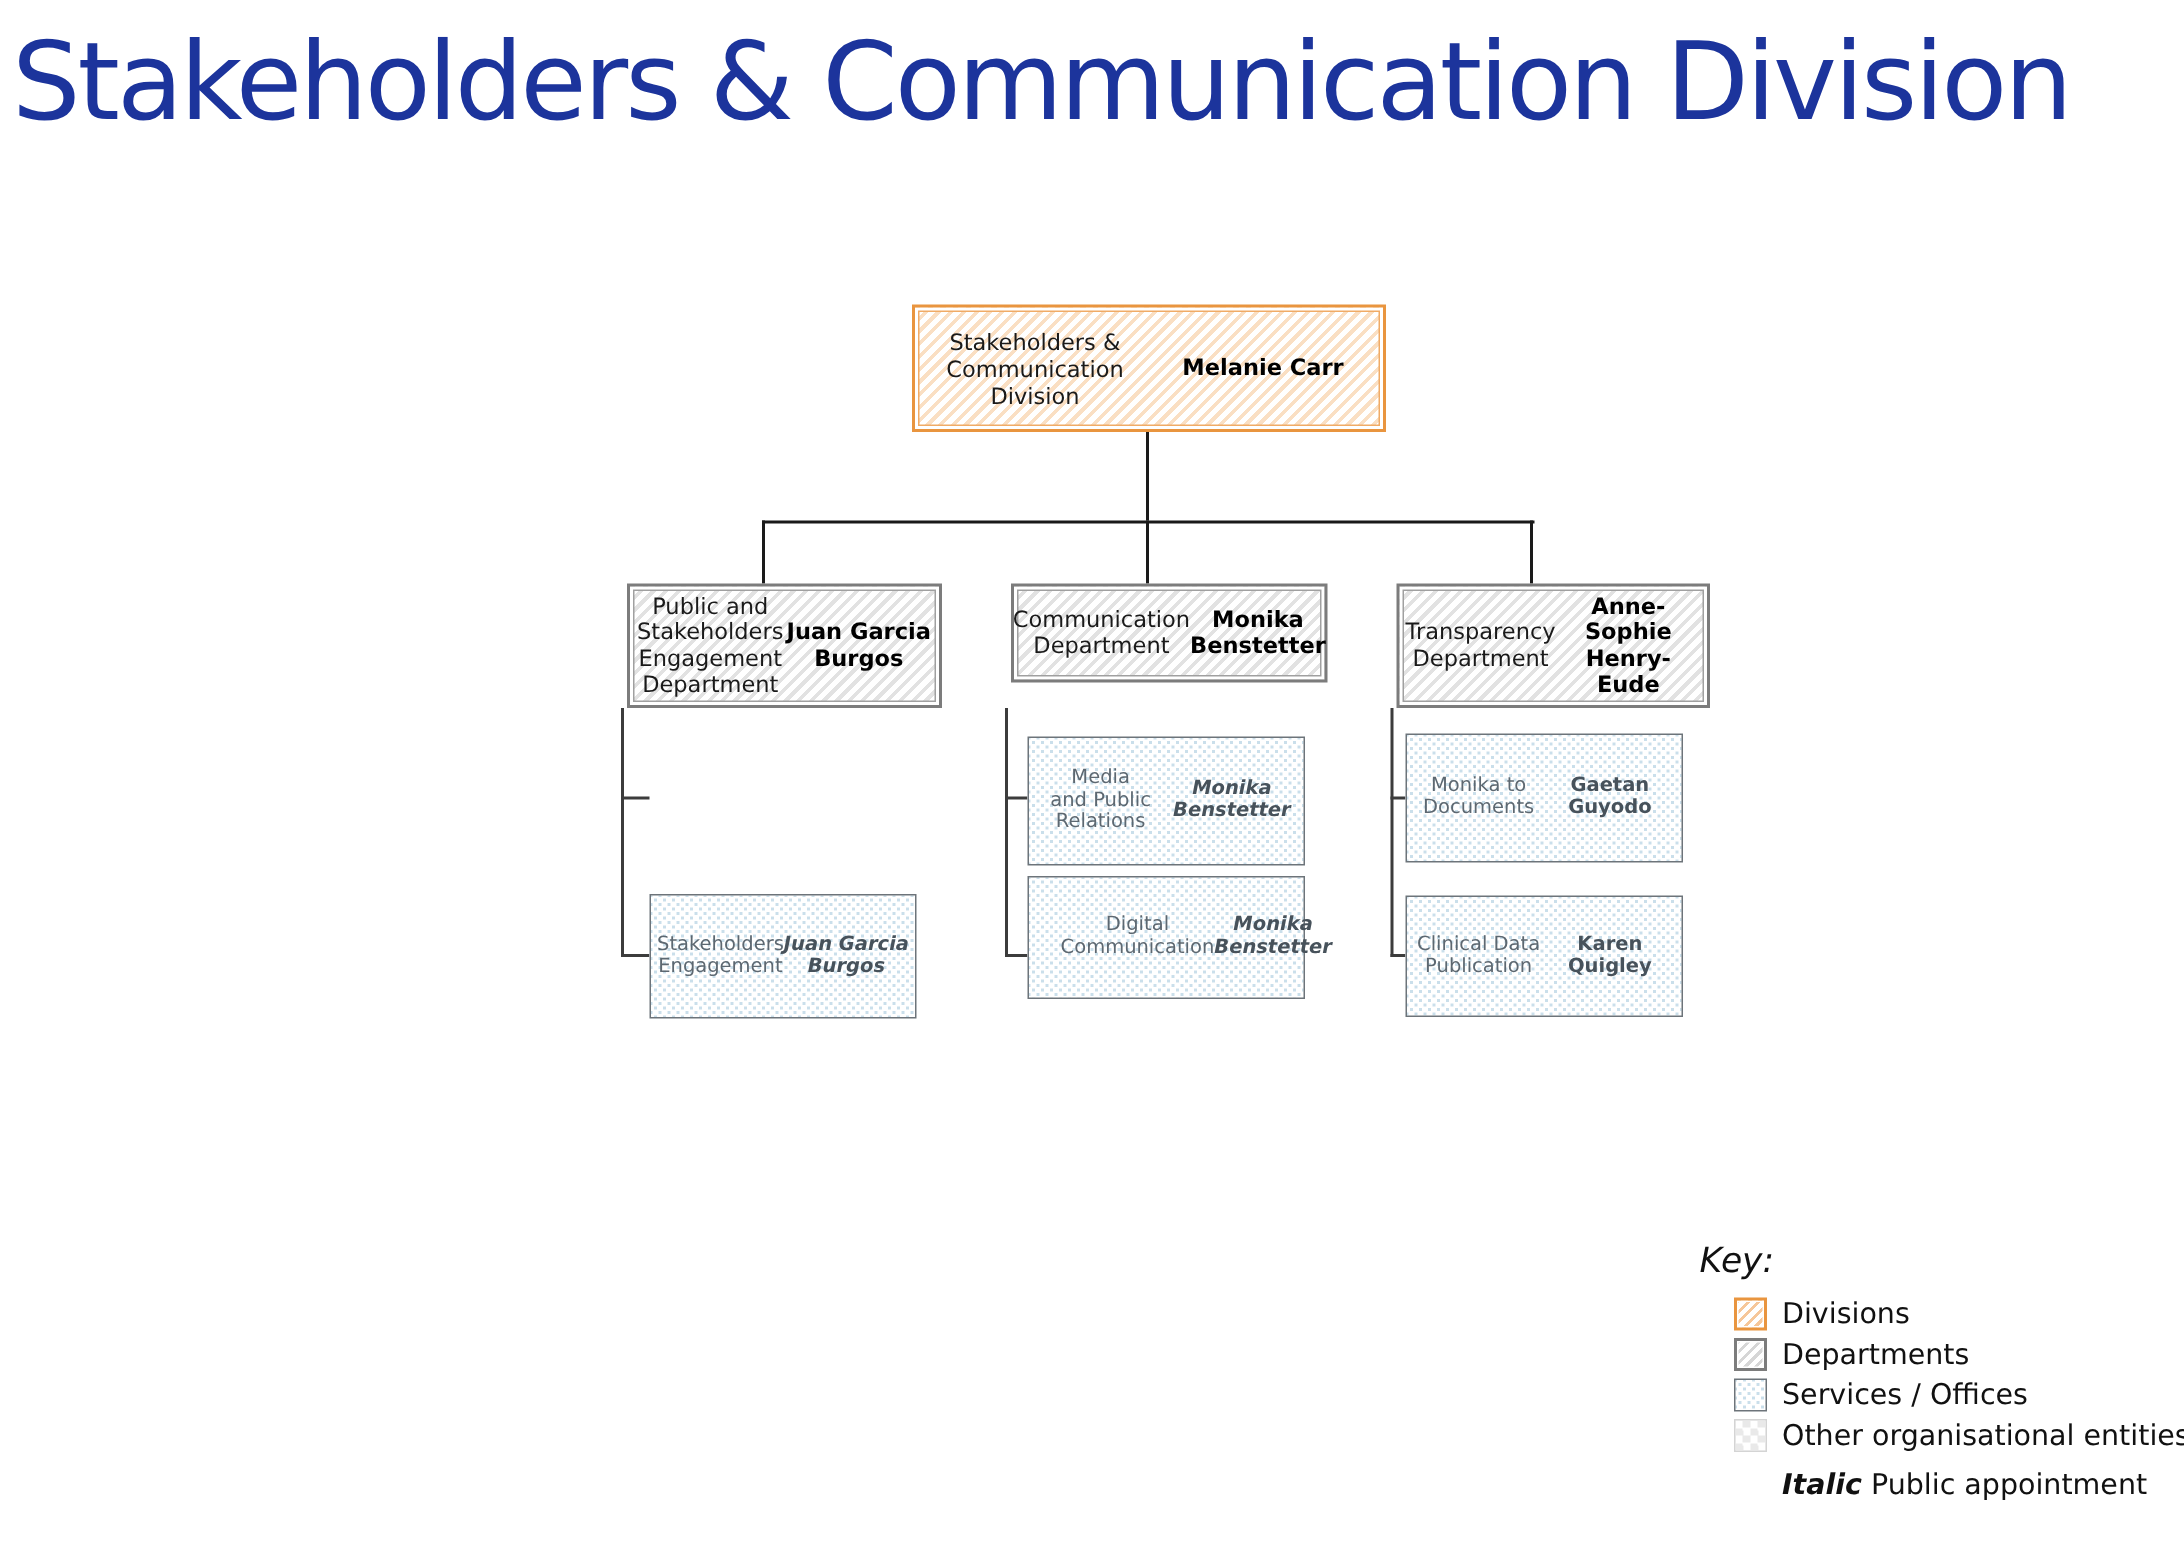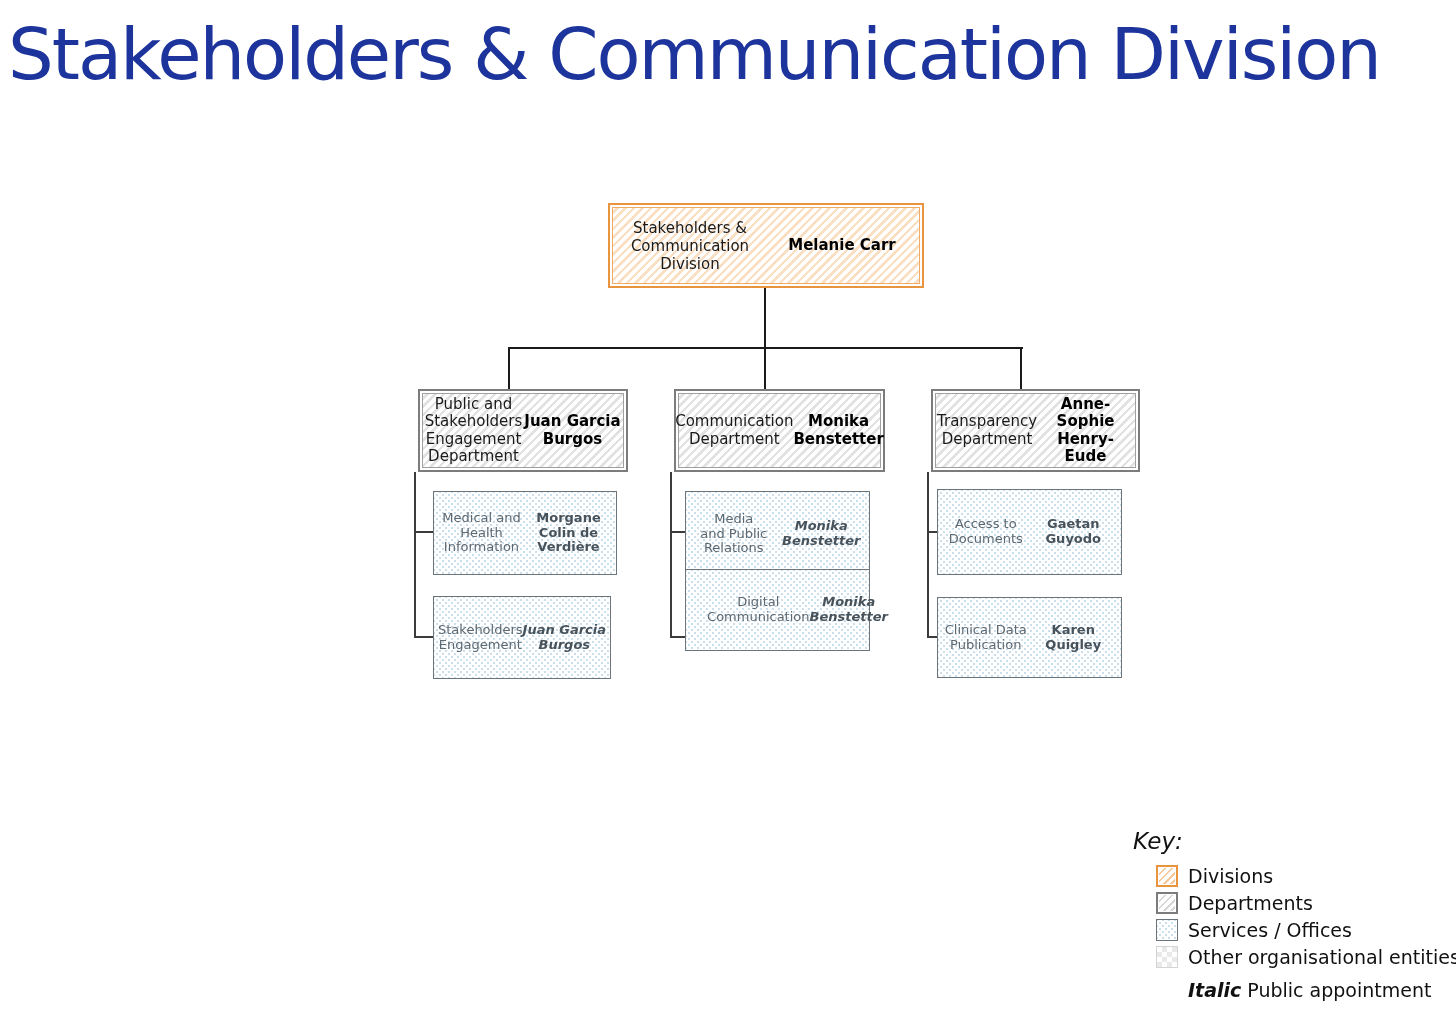--- a/index.html
+++ b/index.html
@@ -132,58 +132,52 @@
     <div class="box-name">Melanie Carr</div>
   </div>
 
   <div class="box department" style="left:404px; top:389px; width:210px; height:83px;">
     <div class="box-label">Public and Stakeholders
 Engagement
 Department</div>
     <div class="box-name">Juan Garcia Burgos</div>
   </div>
 
-  <div class="box department" style="left:660px; top:389px; width:211px; height:83px;">
+  <div class="box department" style="left:660px; top:389px; width:211px; height:66px;">
     <div class="box-label">Communication
 Department</div>
     <div class="box-name">Monika Benstetter</div>
   </div>
 
   <div class="box department" style="left:917px; top:389px; width:209px; height:83px;">
     <div class="box-label">Transparency
 Department</div>
     <div class="box-name">Anne-Sophie Henry-
 Eude</div>
   </div>
 
-  <div class="box service" style="left:433px; top:491px; width:184px; height:84px;">
-    <div class="box-label">Medical and Health
-Information</div>
-    <div class="box-name">Morgane Colin de
-Verdière</div>
-  </div>
 
   <div class="box service" style="left:433px; top:596px; width:178px; height:83px;">
     <div class="box-label">Stakeholders Engagement</div>
     <div class="box-name italic">Juan Garcia Burgos</div>
   </div>
 
   <div class="box service" style="left:685px; top:491px; width:185px; height:86px;">
     <div class="box-label">Media
 and Public Relations</div>
     <div class="box-name italic">Monika Benstetter</div>
   </div>
 
-  <div class="box service" style="left:685px; top:569px; width:185px; height:82px;padding-left:44px;">
+  <div class="box service" style="left:685px; top:584px; width:185px; height:82px;padding-left:44px;">
     <div class="box-label">Digital Communication</div>
     <div class="box-name italic">Monika Benstetter</div>
   </div>
 
   <div class="box service" style="left:937px; top:489px; width:185px; height:86px;">
-    <div class="box-label">Access to Documents</div>
+    <div class="box-label">Monika to Documents</div>
     <div class="box-name">Gaetan Guyodo</div>
   </div>
 
   <div class="box service" style="left:937px; top:597px; width:185px; height:81px;">
     <div class="box-label">Clinical Data Publication</div>
     <div class="box-name">Karen Quigley</div>
   </div>
 
   <div class="key">
     <div class="key-heading">Key:</div>

